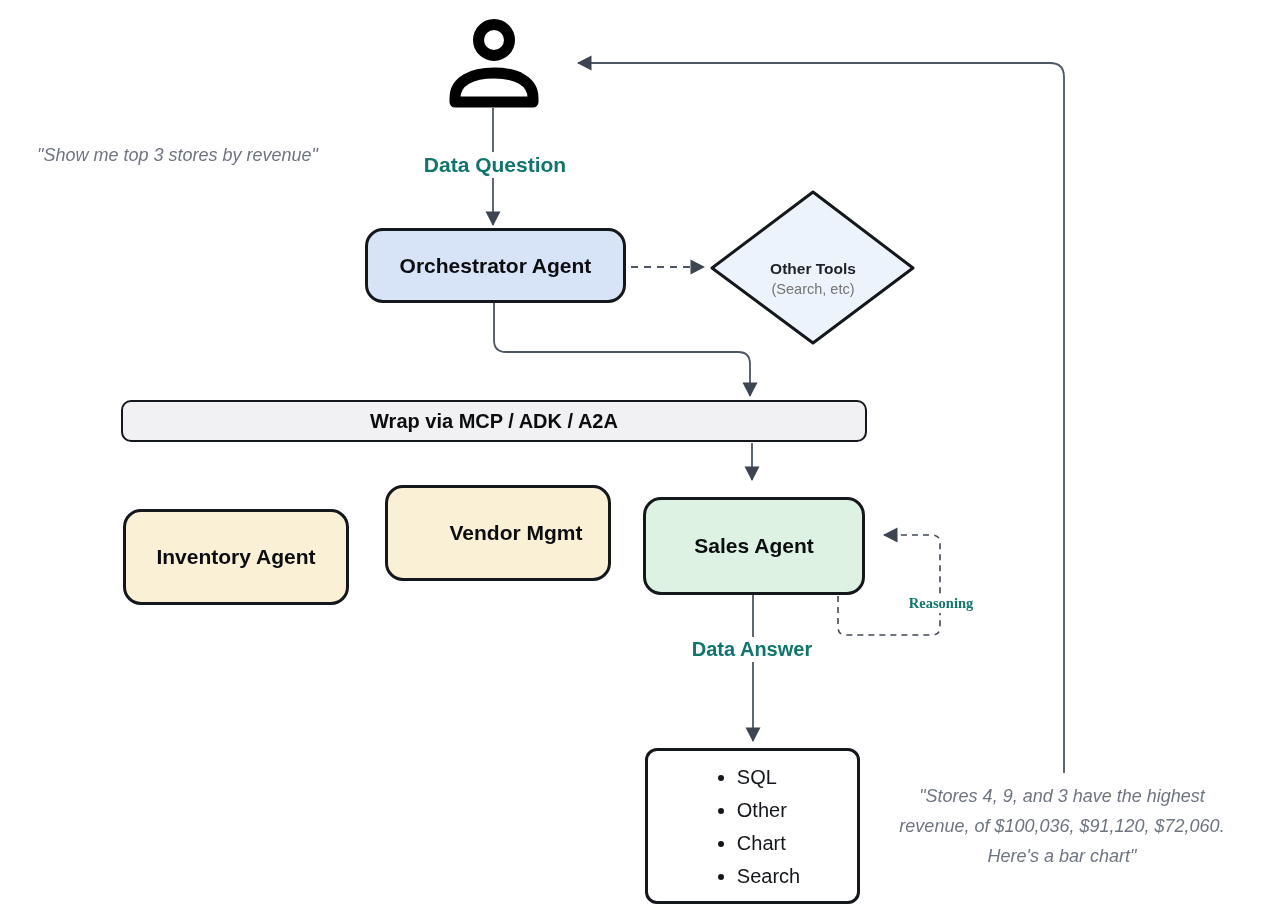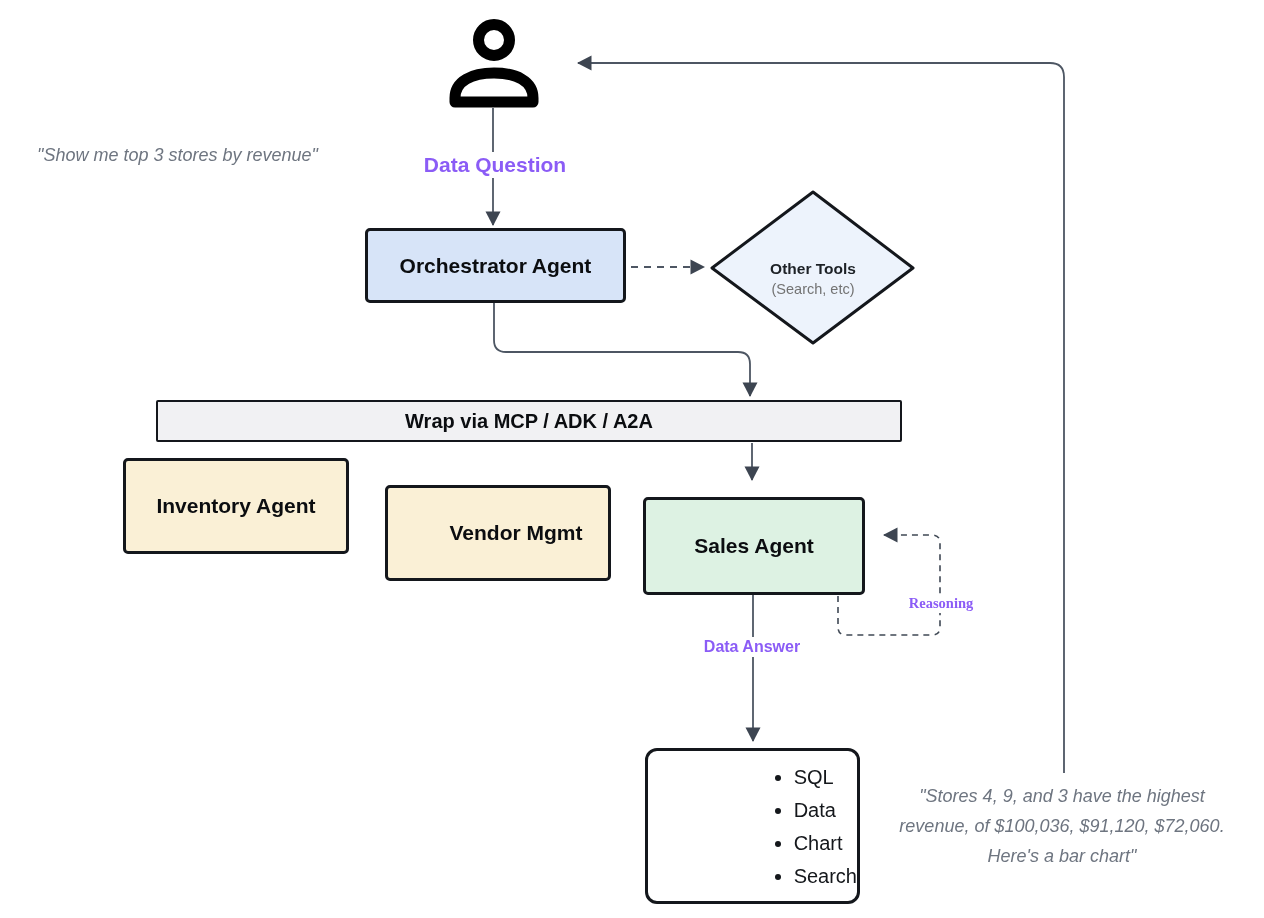--- a/index.html
+++ b/index.html
@@ -3,48 +3,48 @@
 <meta charset="utf-8">
 <style>
   html,body{margin:0;padding:0;background:#ffffff;}
   #canvas{
     position:relative;width:1264px;height:918px;background:#ffffff;overflow:hidden;
     font-family:"Liberation Sans", sans-serif;
   }
   #wires{position:absolute;left:0;top:0;width:1264px;height:918px;z-index:1;}
   .node{
     position:absolute;z-index:2;box-sizing:border-box;
-    border:3px solid #14171c;border-radius:5px;
+    border:3px solid #14171c;border-radius:18px;
     display:flex;align-items:center;justify-content:center;
     font-weight:bold;font-size:21px;color:#0b0d10;text-align:center;
   }
   .node-orchestrator{left:365px;top:228px;width:261px;height:75px;background:#d7e4f8;}
-  .node-wrapper{left:121px;top:400px;width:746px;height:42px;background:#f1f1f3;border-radius:2px;border-width:2.5px;font-size:20px;margin-left:35px;}
-  .node-inventory{left:123px;top:458px;width:226px;height:96px;background:#faf0d6;}
+  .node-wrapper{left:121px;top:400px;width:746px;height:42px;background:#f1f1f3;border-radius:10px;border-width:2.5px;font-size:20px;}
+  .node-inventory{left:123px;top:509px;width:226px;height:96px;background:#faf0d6;}
   .node-vendor{left:385px;top:485px;width:226px;height:96px;background:#faf0d6;padding-left:36px;}
   .node-sales{left:643px;top:485px;width:222px;height:98px;background:#ddf2e3;margin-top:12px;}
   .node-output{
     left:645px;top:748px;width:215px;height:156px;background:#ffffff;border-radius:12px;
-    align-items:flex-start;justify-content:flex-end;font-weight:normal;
+    align-items:flex-start;justify-content:center;font-weight:normal;
   }
   .node-output ul{
     margin:10px 0 0 0;padding:0 0 0 32px;list-style:disc;
     font-size:20px;line-height:33px;color:#14171b;font-weight:normal;text-align:left;
   }
   .diamond-label{
     position:absolute;left:737px;top:243px;width:152px;z-index:3;text-align:center;color:#1d2126;margin-top:16px;
   }
   .diamond-label .t1{display:block;font-weight:bold;font-size:15.5px;line-height:20px;}
   .diamond-label .t2{display:block;font-size:14.5px;line-height:20px;color:#737373;}
   .flow-label{
     position:absolute;z-index:3;background:#ffffff;text-align:center;
-    font-weight:bold;color:#8b5cf6;padding:1px 0;
+    font-weight:bold;color:#0f766e;padding:1px 0;
   }
   .lbl-question{left:385px;top:152px;width:220px;font-size:21px;}
-  .lbl-answer{left:647px;top:637px;width:210px;font-size:16px;}
+  .lbl-answer{left:647px;top:637px;width:210px;font-size:20px;}
   .lbl-reasoning{left:886px;top:594px;width:110px;font-size:14.5px;font-family:Liberation Serif, serif;}
   .quote{
     position:absolute;z-index:3;font-style:italic;color:#6e7580;text-align:center;
   }
   .quote-user{left:5px;top:143px;width:345px;font-size:18px;line-height:25px;}
   .quote-answer{left:862px;top:781px;width:400px;font-size:18px;line-height:30px;white-space:pre-line;}
   .person{position:absolute;left:444px;top:12px;z-index:2;}
 </style>
 </head>
 <body>
@@ -103,19 +103,19 @@
     <span>Vendor Mgmt</span>
   </div>
 
   <div class="node node-sales">
     <span>Sales Agent</span>
   </div>
 
   <div class="node node-output">
     <ul>
       <li>SQL</li>
-      <li>Data</li>
+      <li>Other</li>
       <li>Chart</li>
       <li>Search</li>
     </ul>
   </div>
 
 </div>
 
 </body></html>

